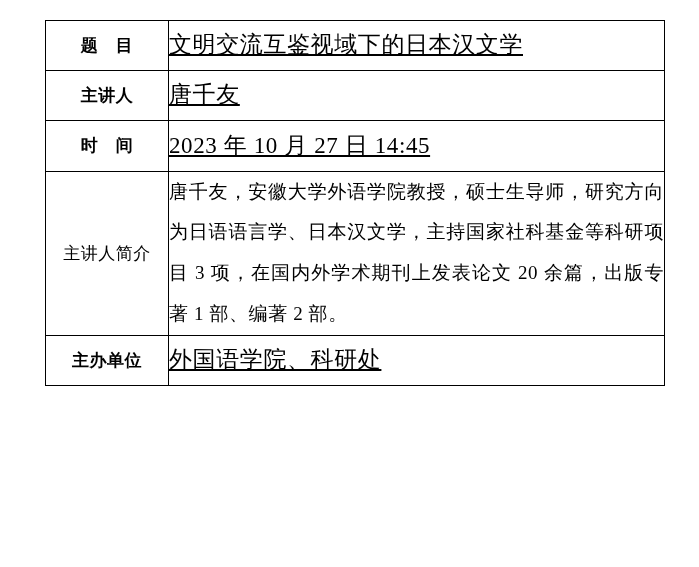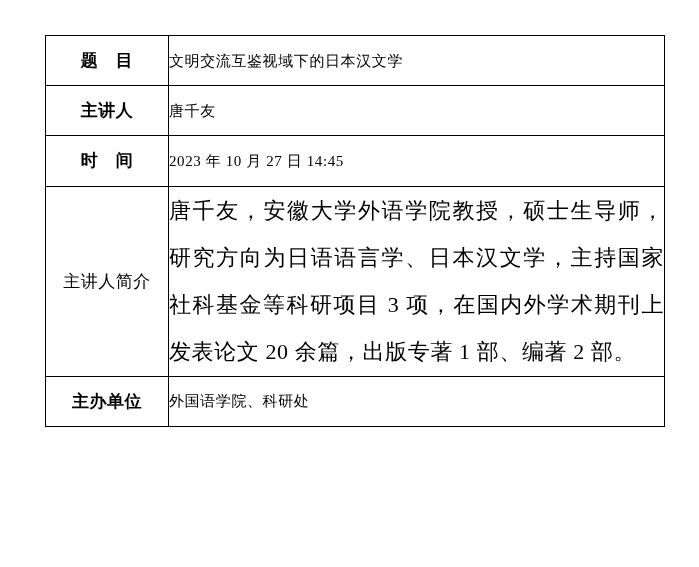--- a/index.html
+++ b/index.html
@@ -16,60 +16,61 @@
   }
   .page {
     position: relative;
     width: 699px;
     height: 567px;
     background: #ffffff;
   }
   .seminar-table {
     position: absolute;
     left: 45px;
-    top: 35px;
+    top: 20px;
     width: 620px;
     border-collapse: collapse;
     table-layout: fixed;
   }
   .seminar-table td {
     border: 1px solid #000000;
     padding: 0;
     vertical-align: middle;
   }
   .label-cell {
     width: 122px;
     text-align: center;
     font-size: 17px;
     font-family: "Liberation Serif", "DejaVu Serif", serif;
     font-weight: 600;
     letter-spacing: 0.5px;
     padding: 10px 0;
     line-height: 1.6;
   }
   .value-cell {
-    font-size: 15px;
+    font-size: 23px;
     padding: 10px 12px 10px 14px;
     line-height: 1.6;
     text-align: left;
     letter-spacing: 0.6px;
+    text-decoration: underline;
   }
   .row-title .label-cell,
   .row-speaker .label-cell,
   .row-time .label-cell,
   .row-place .label-cell,
   .row-org .label-cell {
     padding: 11px 0;
   }
   .row-bio .label-cell {
     font-weight: 400;
     letter-spacing: 0.5px;
   }
   .bio-text {
-    font-size: 22px;
+    font-size: 19px;
     line-height: 2.15;
     padding: 14px 14px 14px 14px;
     text-align: justify;
     text-justify: inter-ideograph;
     letter-spacing: 0.6px;
   }
 </style>
 </head>
 <body>
 

